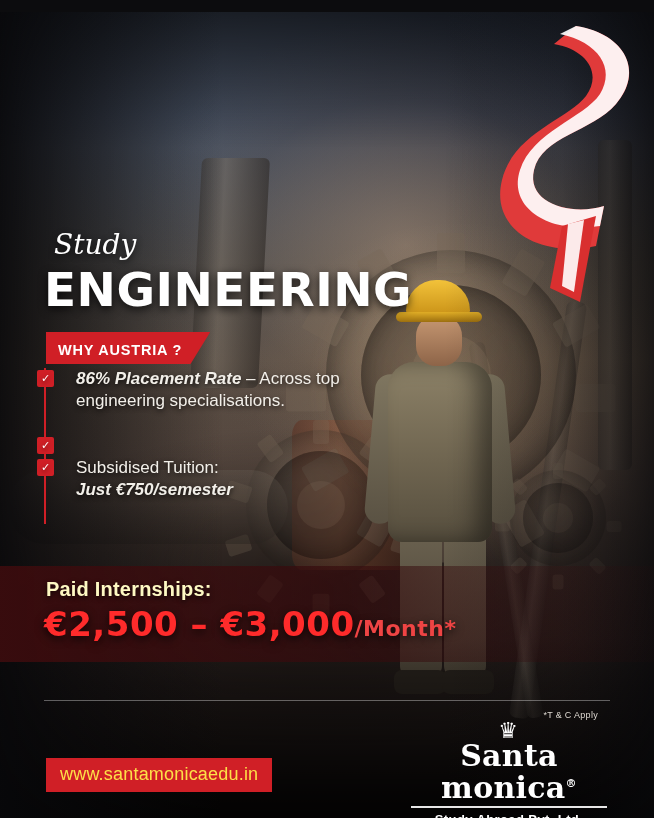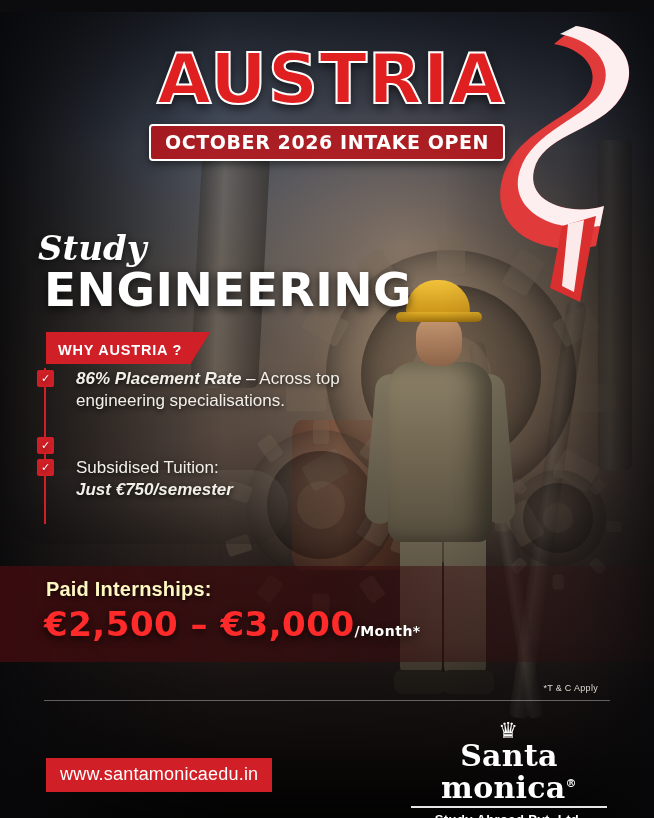--- a/index.html
+++ b/index.html
@@ -191,27 +191,26 @@
     font-weight: bold;
     font-size: 19px;
     letter-spacing: .6px;
     font-family: "DejaVu Sans", sans-serif;
     box-shadow: 0 3px 8px rgba(0,0,0,.5);
   }
 
   
   .study {
     position: absolute;
-    left: 38px; top: 228px;
+    left: 54px; top: 228px;
     color: #fff;
     font-family: "DejaVu Serif", serif;
     font-style: italic;
-    font-size: 34px;
+    font-size: 28px;
     text-shadow: 0 2px 6px rgba(0,0,0,.7);
-    font-weight: bold;
   }
   .engineering {
     position: absolute;
     left: 44px; top: 262px;
     color: #fff;
     font-family: "DejaVu Sans", sans-serif;
     font-weight: bold;
     font-size: 47px;
     letter-spacing: .5px;
     text-shadow: 0 3px 10px rgba(0,0,0,.75);
@@ -281,27 +280,27 @@
     position: absolute;
     left: 44px; top: 604px;
     font-family: "DejaVu Sans", sans-serif;
     font-weight: bold;
     font-size: 34px;
     color: #ff2b2b;
     text-shadow: 0 3px 8px rgba(0,0,0,.7);
     letter-spacing: .5px;
   }
   .band-amount .per {
-    color: #ffffff;
-    font-size: 14px;
+    color: #ef4444;
+    font-size: 22px;
     font-weight: bold;
   }
   .tc {
     position: absolute;
-    right: 56px; top: 683px;
+    right: 56px; top: 710px;
     color: #ded9d2;
     font-size: 9px;
     letter-spacing: .3px;
   }
 
   
   .divider {
     position: absolute;
     left: 44px; right: 44px; top: 700px;
     height: 1px;
@@ -317,21 +316,21 @@
   }
   .phone .arrow {
     color: #e02020;
     font-size: 15px;
     margin-right: 6px;
   }
   .website {
     position: absolute;
     left: 46px; top: 758px;
     background: #d01f26;
-    color: #ffffff;
+    color: #fde047;
     font-size: 18px;
     padding: 6px 14px 7px;
     letter-spacing: .2px;
   }
   .logo {
     position: absolute;
     right: 42px; top: 722px;
     text-align: center;
     width: 206px;
   }
@@ -443,24 +442,20 @@
     <svg width="170" height="290" viewBox="0 0 170 290">
       <path d="M100,6 C150,14 168,52 140,84 C116,112 66,116 58,150 C50,184 96,196 128,186 L120,226 C62,238 14,208 26,160 C38,112 92,100 110,76 C126,54 112,30 78,24 Z" fill="#e03a3a"></path>
       <path d="M100,6 C150,14 168,52 140,84 C116,112 66,116 58,150 C50,184 96,196 128,186 L124,206 C70,214 32,186 44,150 C56,112 108,98 124,74 C140,48 122,22 84,14 Z" fill="#ffffff" opacity="0.92"></path>
       <path d="M86,206 L120,196 L104,282 L74,268 Z" fill="#d92f2f"></path>
       <path d="M92,204 L108,200 L98,272 L86,266 Z" fill="#ffffff" opacity="0.9"></path>
     </svg>
   </div>
 
   <div class="topbar"></div>
 
-  <div class="headline-wrap">
-    <div class="austria">AUSTRIA</div>
-    <div class="intake-badge">OCTOBER 2026 INTAKE OPEN</div>
-  </div>
 
   <div class="study">Study</div>
   <div class="engineering">ENGINEERING</div>
 
   <div class="why-badge">WHY AUSTRIA ?</div>
 
   <div class="bullets">
     <div class="bullet">
       <span class="tick">✓</span>
       <span class="em">86% Placement Rate</span><span> – Across top engineering specialisations.</span>

